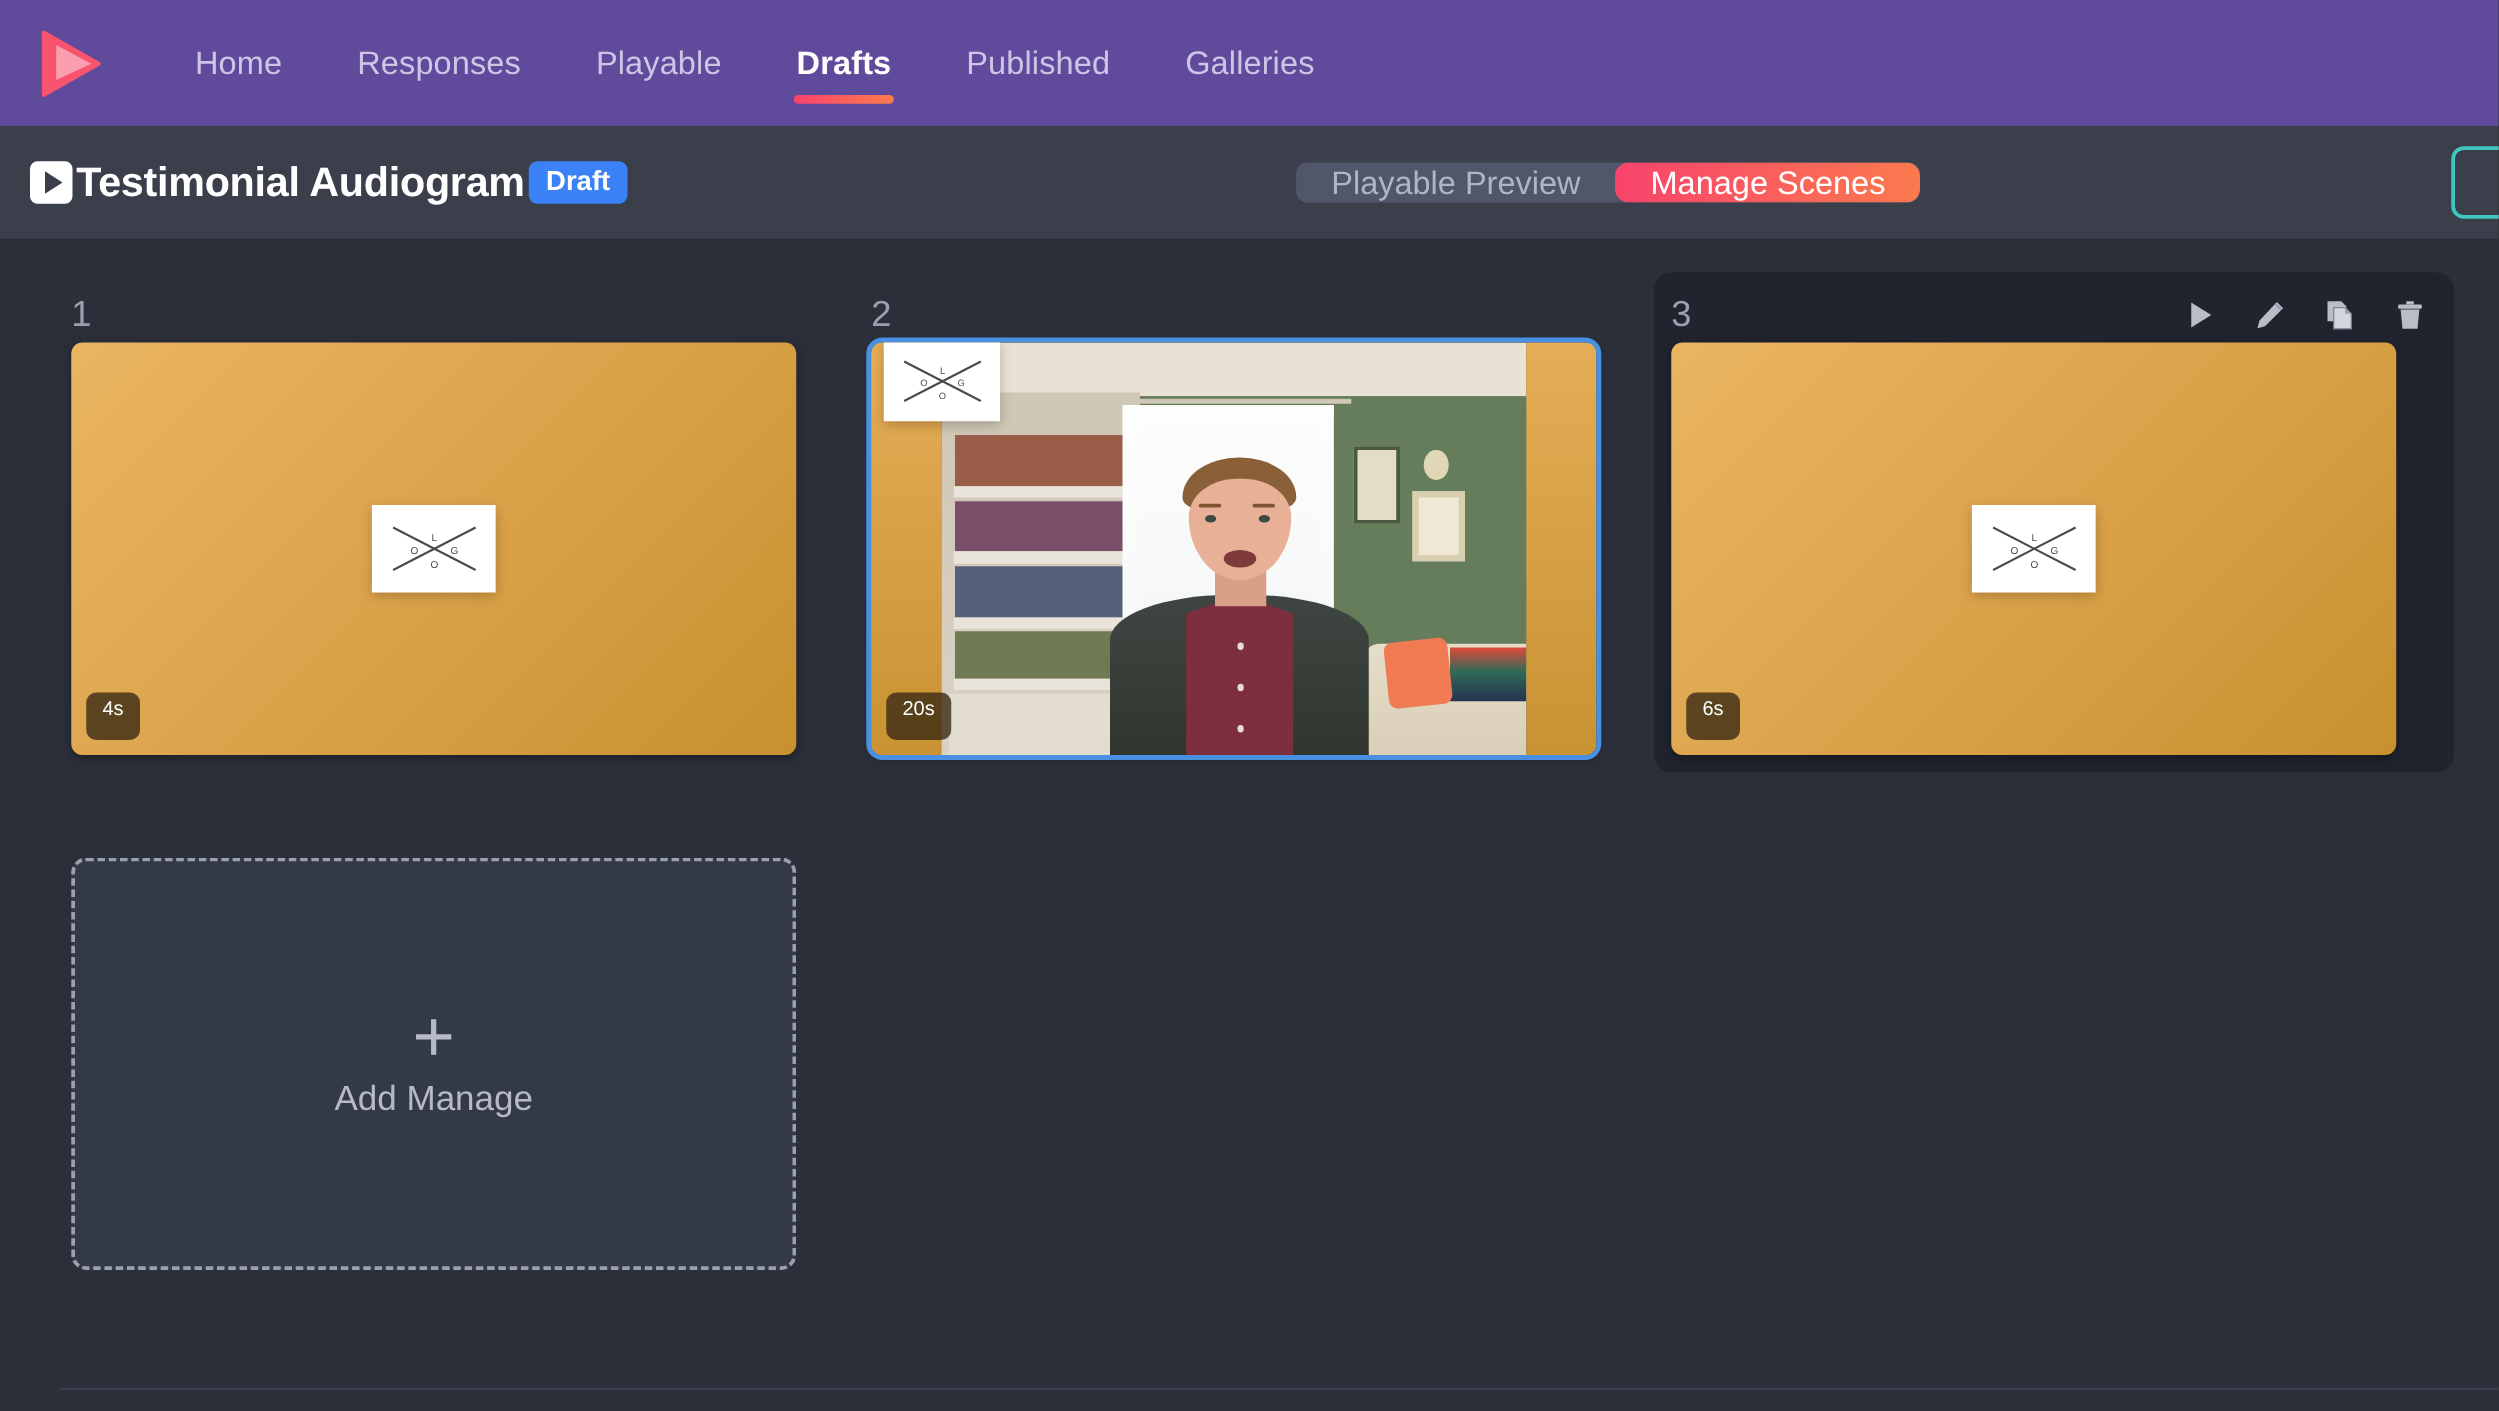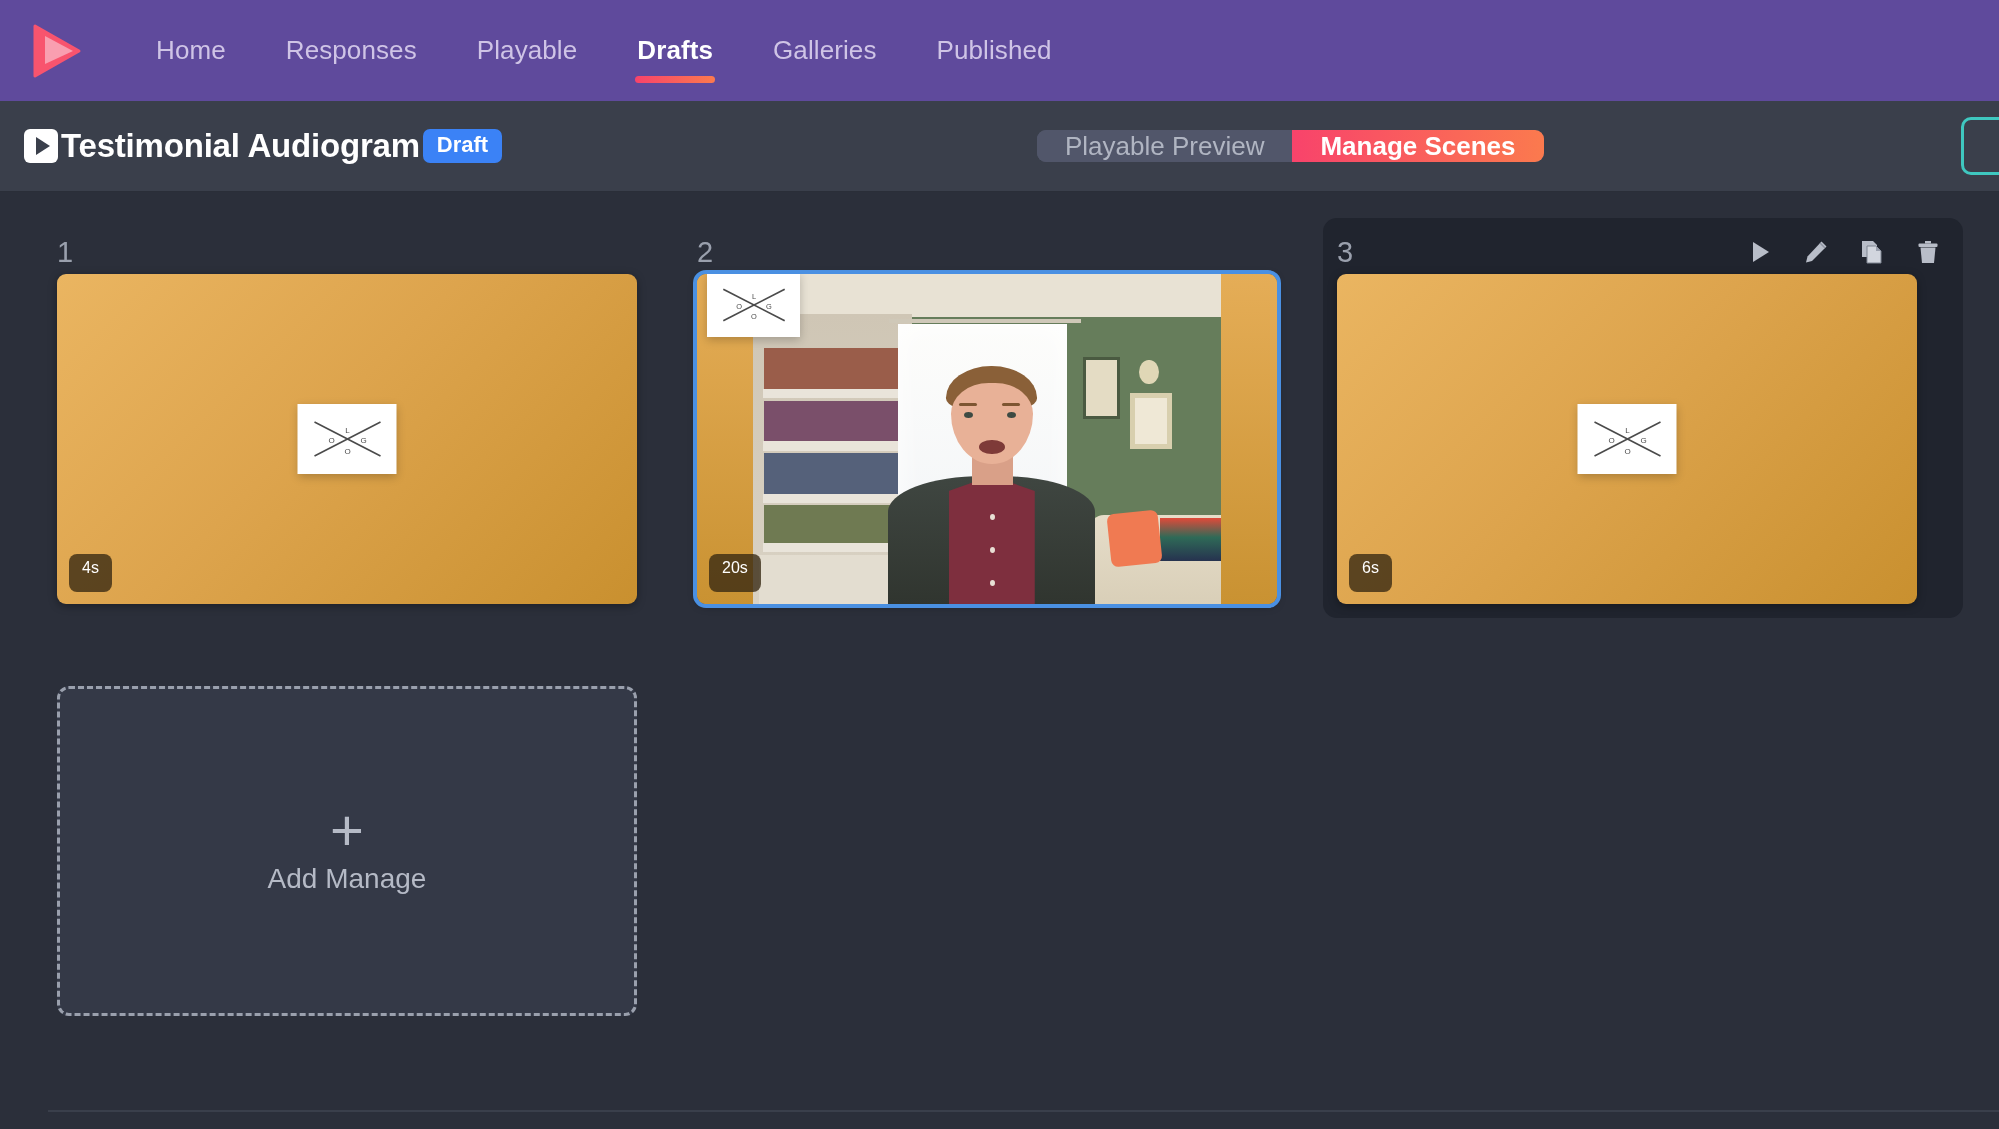--- a/index.html
+++ b/index.html
@@ -102,22 +102,23 @@
   .seg-btn {
     font-size: 26px;
     padding: 3px 28px;
     cursor: pointer;
     line-height: 1;
     white-space: nowrap;
   }
   .seg-btn.inactive { color: #b0b5c2; background: #51566a; }
   .seg-btn.active {
     color: #ffffff;
-    font-weight: bold;
+    font-weight: normal;
     background: linear-gradient(90deg, #f8436b 0%, #fb7a4e 100%);
+    border-radius: 11px;
   }
 
   
   .edge-teal {
     position: absolute;
     right: -34px;
     top: 50%;
     transform: translateY(-50%);
     width: 72px;
     height: 58px;
@@ -349,24 +350,24 @@
     <div class="nav-item">
       <span>Responses</span>
     </div>
     <div class="nav-item">
       <span>Playable</span>
     </div>
     <div class="nav-item active">
       <span>Drafts</span>
     </div>
     <div class="nav-item">
+      <span>Published</span>
+    </div>
+    <div class="nav-item">
       <span>Galleries</span>
-    </div>
-    <div class="nav-item">
-      <span>Published</span>
     </div>
   </div>
 </div>
 
 <div class="titlebar">
   <div class="title-left">
     <div class="title-play-icon">
       <div class="tri"></div>
     </div>
     <div class="doc-title">Testimonial Audiogram</div>

